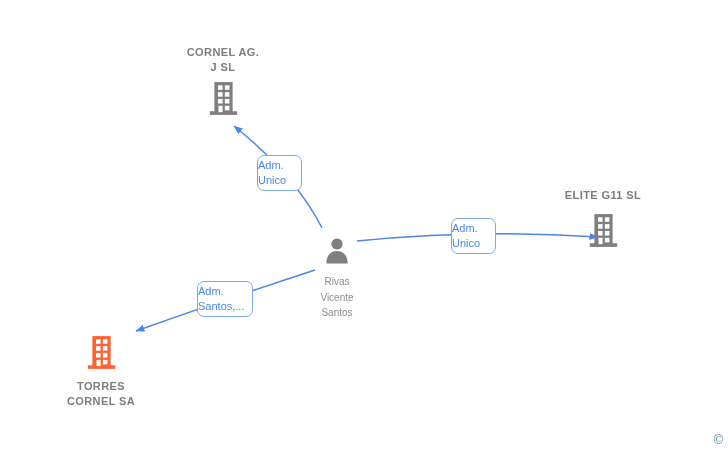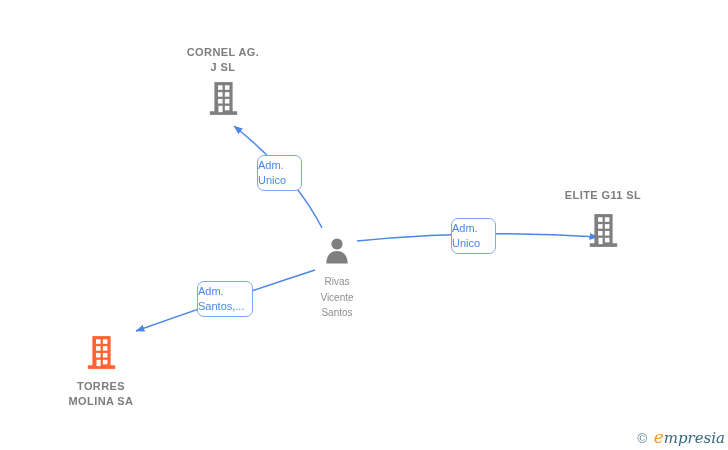--- a/index.html
+++ b/index.html
@@ -149,21 +149,21 @@
             <rect x="18.5" y="11" width="5" height="5"></rect>
           <rect x="11" y="18.5" width="5" height="5"></rect>
             <rect x="18.5" y="18.5" width="5" height="5"></rect>
           <rect x="18.5" y="26" width="5" height="5"></rect>
           <rect x="11.5" y="26" width="4.5" height="7"></rect>
         </g>
       </svg>
     </span>
     <div class="company-label label-below">
       <div>TORRES</div>
-      <div>MOLINA SA</div>
+      <div>CORNEL SA</div>
     </div>
   </div>
 
   <div class="node" style="left:277px; top:237px; width:120px;">
     <span class="icon-gray">
       <svg width="26" height="27" viewBox="0 0 28 28">
         <g fill="currentColor">
           <circle cx="14" cy="7" r="6"></circle>
           <path d="M2.5,28 C2.5,19 7.5,14.5 14,14.5 C20.5,14.5 25.5,19 25.5,28 Z"></path>
         </g>
@@ -186,16 +186,15 @@
     <div>Unico</div>
   </div>
 
   <div class="edge-label" style="left:197px; top:281px; width:56px; height:36px;">
     <div>Adm.</div>
     <div>Santos,...</div>
   </div>
 
   <div class="watermark">
     <span class="wm-copy">©</span>
-    <span class="wm-brand"><span class="wm-e">e</span><span class="wm-rest">mpresia</span></span>
   </div>
 
 </div>
 
 </body></html>

